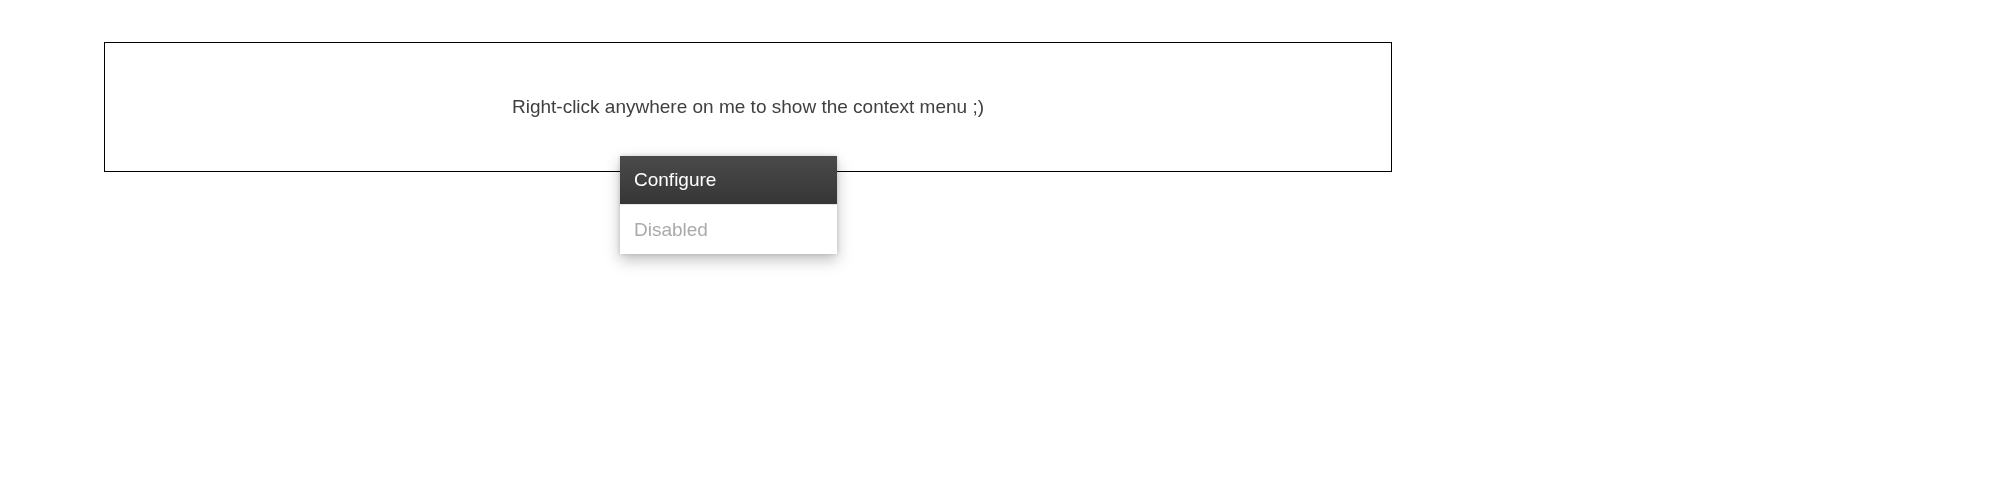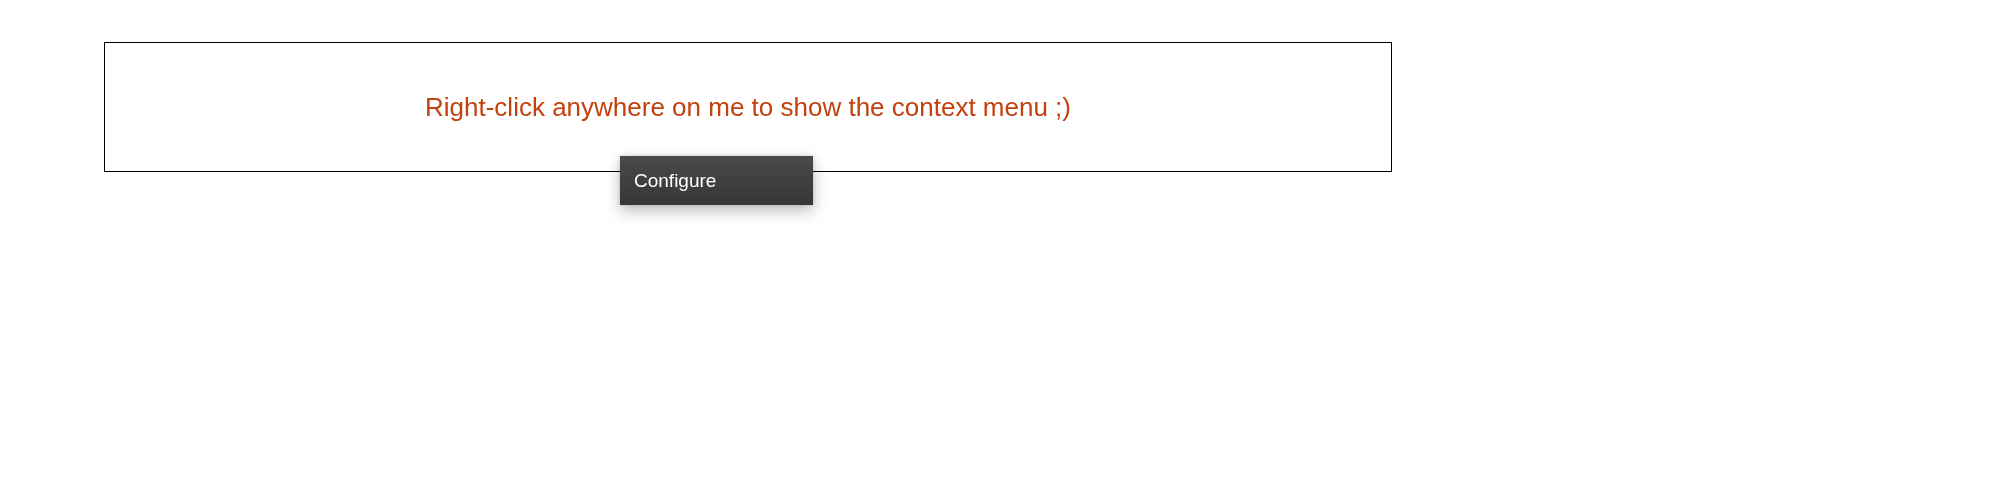--- a/index.html
+++ b/index.html
@@ -15,28 +15,28 @@
       left: 104px;
       top: 42px;
       width: 1288px;
       height: 130px;
       border: 1px solid #000;
       display: flex;
       align-items: center;
       justify-content: center;
     }
     .demo-box-text {
-      font-size: 26px;
-      color: #c2410c;
+      font-size: 19px;
+      color: #404040;
     }
     .context-menu {
       position: absolute;
       left: 620px;
       top: 156px;
-      width: 193px;
+      width: 217px;
       background: #fff;
       box-shadow: 0 6px 14px rgba(0,0,0,0.25), 0 0 4px rgba(0,0,0,0.15);
     }
     .context-menu-item {
       height: 49px;
       display: flex;
       align-items: center;
       padding: 0 14px;
       font-size: 19px;
       border-bottom: 1px solid #e5e5e5;
@@ -62,13 +62,16 @@
 <body>
 
 <div class="demo-box">
   <span class="demo-box-text">Right-click anywhere on me to show the context menu ;)</span>
 </div>
 
 <div class="context-menu">
   <div class="context-menu-item hover">
     <span>Configure</span>
   </div>
+  <div class="context-menu-item disabled">
+    <span>Disabled</span>
+  </div>
 </div>
 
 </body></html>

